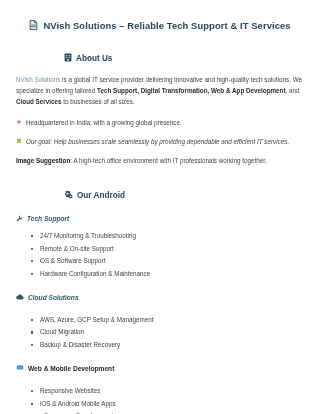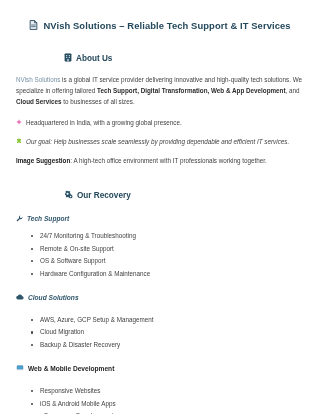--- a/index.html
+++ b/index.html
@@ -184,21 +184,21 @@
     <span class="ico">
       <svg width="9" height="9" viewBox="0 0 16 16" aria-hidden="true">
         <g fill="#2b5267">
           <path d="M6 0.8 7 2.1a4 4 0 0 1 1.1.3L9.6 1.7l1.5 1.5-.7 1.5a4 4 0 0 1 .3 1.1l1.3 1-0.1 2.1-1.4.8a4 4 0 0 1-.5 1l.4 1.6-1.8 1.1-1.2-1.1a4 4 0 0 1-1.1 0l-1.2 1.1L3.3 12l.4-1.6a4 4 0 0 1-.5-1l-1.4-.8L1.7 6.5l1.3-1a4 4 0 0 1 .3-1.1l-.7-1.5L4.1 1.4l1.4.7Z"></path>
         </g>
         <circle cx="6.3" cy="6.6" r="1.9" fill="#ffffff"></circle>
         <circle cx="11.8" cy="11.4" r="3.3" fill="#2b5267"></circle>
         <circle cx="11.8" cy="11.4" r="1.3" fill="#ffffff"></circle>
       </svg>
     </span>
-    <span>Our Recovery</span>
+    <span>Our Android</span>
   </h2>
 
   <h3 class="sub-head it">
     <span class="ico">
       <svg width="7" height="7" viewBox="0 0 12 12" aria-hidden="true">
         <path d="M7.6 0.8a3 3 0 0 0-2.3 4.4L0.9 9.6l1.5 1.5 4.4-4.4a3 3 0 0 0 4.3-3.4L9.3 5.1 7 4.8 6.7 2.5Z" fill="#2f566b"></path>
       </svg>
     </span>
     <span>Tech Support</span>
   </h3>

